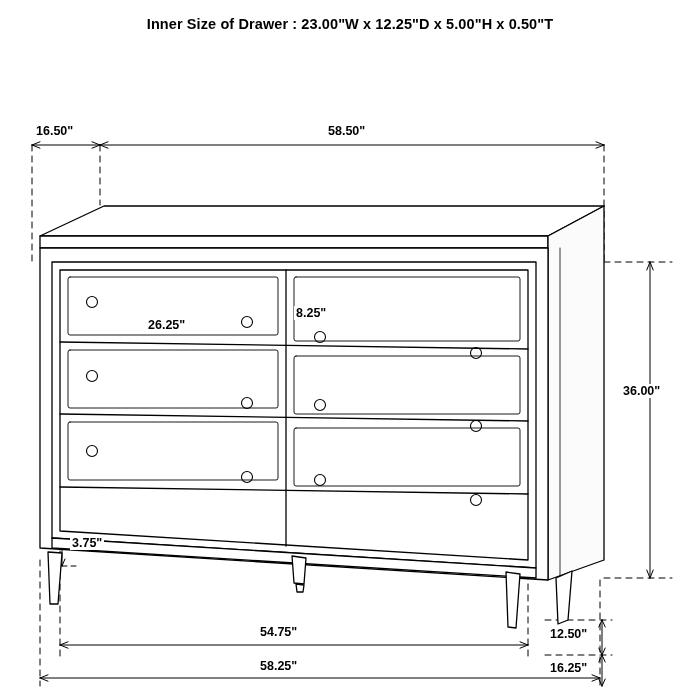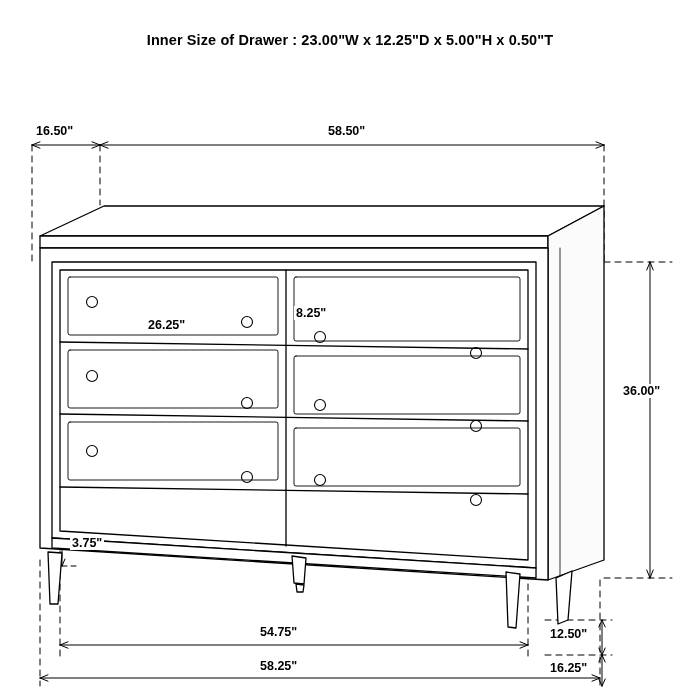--- a/index.html
+++ b/index.html
@@ -22,21 +22,20 @@
   }
   .title {
     position: absolute;
     top: 16px;
     left: 0;
     width: 700px;
     text-align: center;
     font-size: 14.5px;
     font-weight: bold;
     letter-spacing: 0.1px;
-    margin-top: 16px;
   }
   svg.diagram {
     position: absolute;
     top: 0;
     left: 0;
     width: 700px;
     height: 700px;
   }
   .dimlabel {
     position: absolute;

